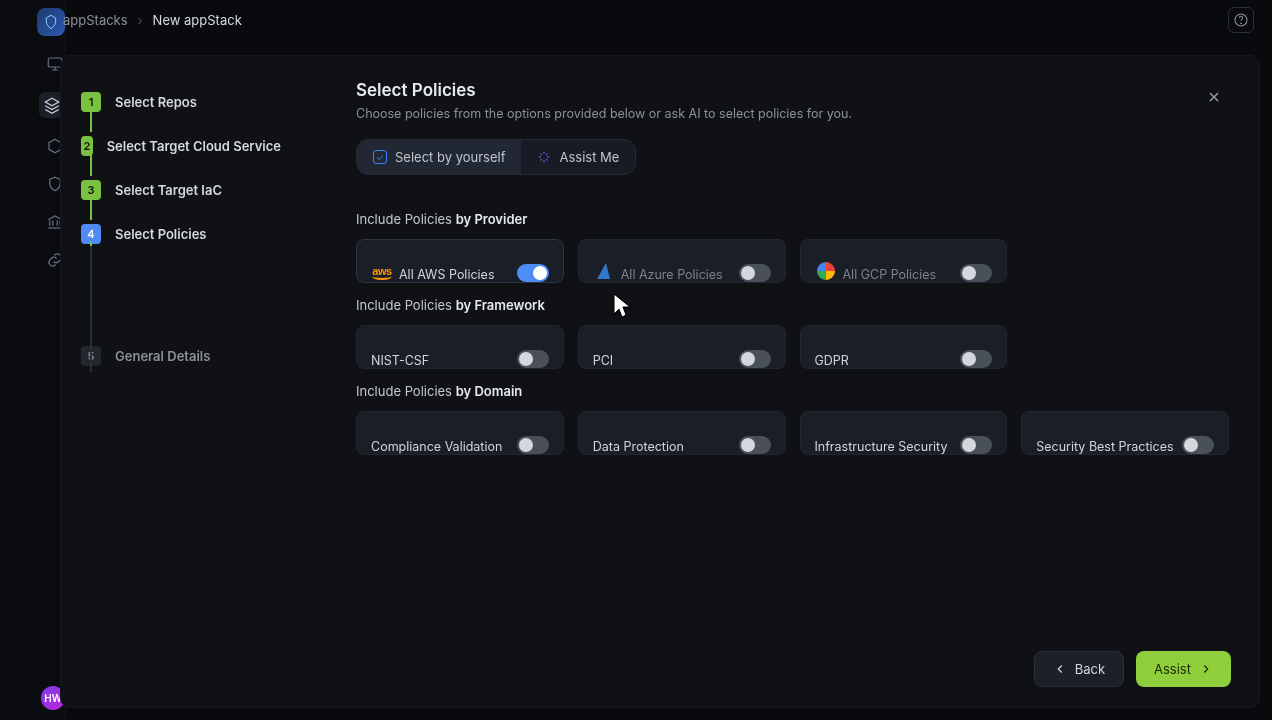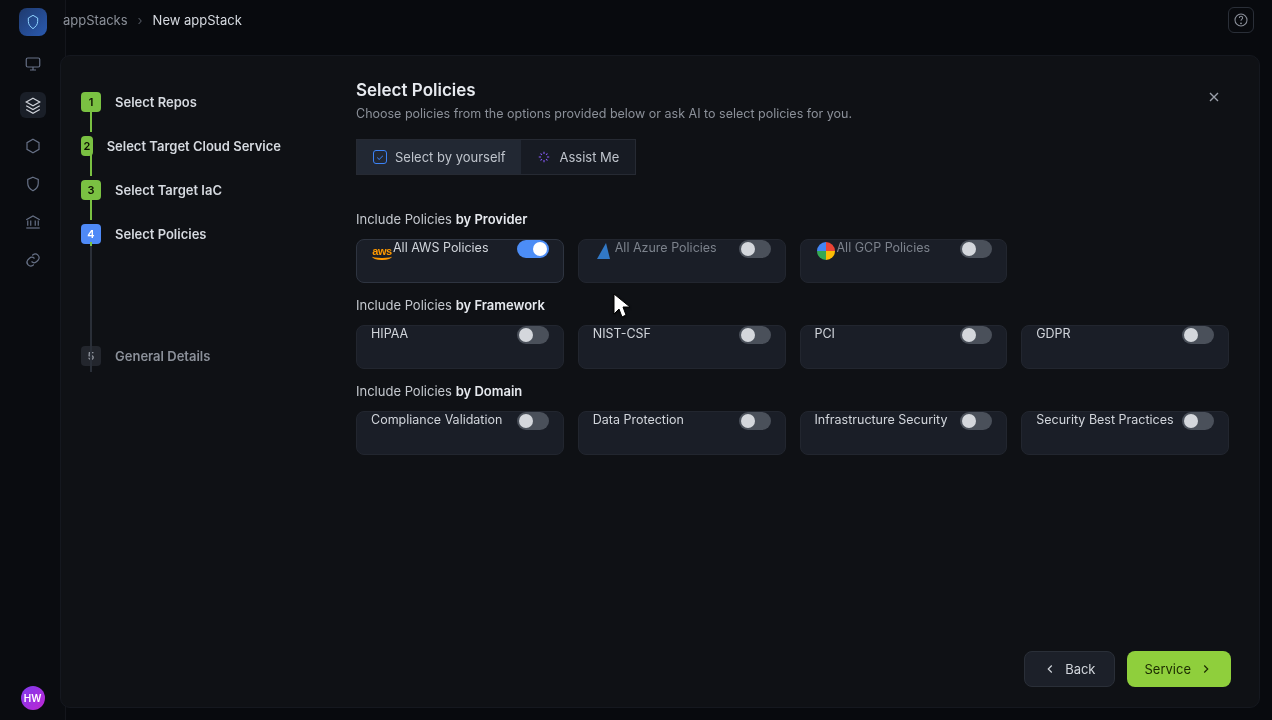--- a/index.html
+++ b/index.html
@@ -16,21 +16,21 @@
     --green2:#8fcf3c;
     --accent:#2b62ff;
     --purple:#8a5cff;
     --k8s:#326ce5;
   }
   *{box-sizing:border-box;font-family:Inter,Segoe UI,Helvetica,Arial,sans-serif}
   html,body{margin:0;height:100%;background:var(--bg);color:var(--text);font-size:13px}
   body{width:1272px;height:720px;overflow:hidden;position:relative}
 
   
-  .rail{position:absolute;left:0;top:0;bottom:0;width:66px;background:#0a0c10;border-right:1px solid #14161c;display:flex;flex-direction:column;align-items:center;padding-top:8px;gap:18px}
+  .rail{position:absolute;left:0;top:0;bottom:0;width:66px;background:#0a0c10;border-right:1px solid #14161c;display:flex;flex-direction:column;align-items:flex-end;padding-top:8px;gap:18px}
   .logo{width:28px;height:28px;border-radius:8px;background:linear-gradient(135deg,#1f3a6e,#2a5ab0);display:flex;align-items:center;justify-content:center}
   .rail-icon{width:20px;height:20px;color:#667085;display:flex;align-items:center;justify-content:center}
   .rail-icon.active{color:#cfd3da;background:#1a1f28;border-radius:6px;padding:3px;width:26px;height:26px}
   .rail-spacer{flex:1}
   .avatar{width:24px;height:24px;border-radius:50%;background:linear-gradient(135deg,#7c3aed,#c026d3);display:flex;align-items:center;justify-content:center;color:#fff;font-size:10px;font-weight:600;margin-bottom:10px}
 
   
   .topbar{position:absolute;left:45px;right:0;top:0;height:40px;display:flex;align-items:center;padding:0 18px;gap:10px;color:var(--muted)}
   .crumb{color:var(--muted)}
   .crumb.current{color:var(--text)}
@@ -49,32 +49,32 @@
   .step.current .num{background:#4f8af7;color:#fff}
   .step.inactive .num{background:#23262d;color:#8e939c}
   .step .label{color:var(--text);font-size:13px;font-weight:600;white-space:nowrap}
   .step.inactive .label{color:var(--muted)}
 
   
   .content{position:absolute;left:295px;right:30px;top:24px;bottom:70px;overflow:hidden}
   .heading{font-size:17px;font-weight:600;margin-bottom:6px;color:#e7eaef}
   .sub{color:var(--muted);font-size:12.5px;margin-bottom:18px}
 
-  .seg{display:inline-flex;background:#171b23;border:1px solid #262a33;border-radius:0;overflow:hidden;margin-bottom:22px}
+  .seg{display:inline-flex;background:#171b23;border:1px solid #262a33;border-radius:12px;overflow:hidden;margin-bottom:22px}
   .seg-btn{display:flex;align-items:center;gap:8px;padding:9px 16px;color:#bfc4cc;font-size:13px;cursor:pointer}
   .seg-btn.active{background:#222833}
   .seg-btn.purple .sp{width:14px;height:14px;color:var(--purple)}
   .seg-btn .check{width:14px;height:14px;border:1.5px solid #3b82f6;border-radius:3px;display:flex;align-items:center;justify-content:center}
   .seg-btn .check::after{content:"✓";font-size:9px;color:#3b82f6}
 
   .section-title{font-size:13px;color:#c5c9cf;margin:14px 0 12px}
   .section-title .em{color:#e6e9ee;font-weight:600}
 
   .grid{display:grid;grid-template-columns:repeat(4,1fr);gap:14px}
-  .tile{background:var(--card);border:1px solid #22262f;border-radius:8px;height:44px;display:flex;align-items:flex-start;padding:0 14px;gap:0}
+  .tile{background:var(--card);border:1px solid #22262f;border-radius:8px;height:44px;display:flex;align-items:flex-end;padding:0 14px;gap:6px}
   .tile.active{border-color:#2e3440}
   .tile .label{flex:1;color:#d1d5db;font-size:12.5px;white-space:nowrap;overflow:hidden;text-overflow:ellipsis}
   .tile.dim .label{color:#7c828c}
 
   .plogo{width:22px;height:22px;display:flex;align-items:center;justify-content:center;flex-shrink:0}
   .aws{color:#ff9900;font-family:Arial;font-size:11px;font-weight:700;letter-spacing:-0.5px}
   .aws-underline{position:relative}
   .aws-underline::after{content:"";position:absolute;left:0;right:0;bottom:-3px;height:5px;border-bottom:2px solid #ff9900;border-radius:0 0 50% 50%}
   .azure{width:0;height:0;border-left:9px solid transparent;border-right:4px solid transparent;border-bottom:16px solid #3178c6}
   .gcp{width:18px;height:18px;border-radius:50%;background:conic-gradient(#ea4335 0 90deg,#fbbc05 90deg 180deg,#34a853 180deg 270deg,#4285f4 270deg 360deg)}
@@ -259,26 +259,20 @@
             <div class="knob"></div>
           </div>
       </div>
     </div>
 
     <div class="section-title">
       <span>Include Policies </span><span class="em">by Framework</span>
     </div>
     <div class="grid">
       <div class="tile">
-        <div class="label">HIPAA</div>
-        <div class="toggle">
-            <div class="knob"></div>
-          </div>
-      </div>
-      <div class="tile">
         <div class="label">NIST-CSF</div>
         <div class="toggle">
             <div class="knob"></div>
           </div>
       </div>
       <div class="tile">
         <div class="label">PCI</div>
         <div class="toggle">
             <div class="knob"></div>
           </div>
@@ -324,21 +318,21 @@
   </div>
 
   <div class="footer">
     <div class="btn back">
       <svg width="14" height="14" viewBox="0 0 24 24" fill="none" stroke="currentColor" stroke-width="2">
           <path d="M15 6l-6 6 6 6"></path>
         </svg>
       <span>Back</span>
     </div>
     <div class="btn proceed">
-      <span>Service</span>
+      <span>Assist</span>
       <svg width="14" height="14" viewBox="0 0 24 24" fill="none" stroke="currentColor" stroke-width="2">
           <path d="M9 6l6 6-6 6"></path>
         </svg>
     </div>
   </div>
 </div>
 
 <div class="cursor">
   <svg width="24" height="28" viewBox="0 0 24 28">
       <path d="M2 2l0 20 5-5 3 8 4-2-3-8 7 0z" fill="#fff" stroke="#000" stroke-width="1"></path>

